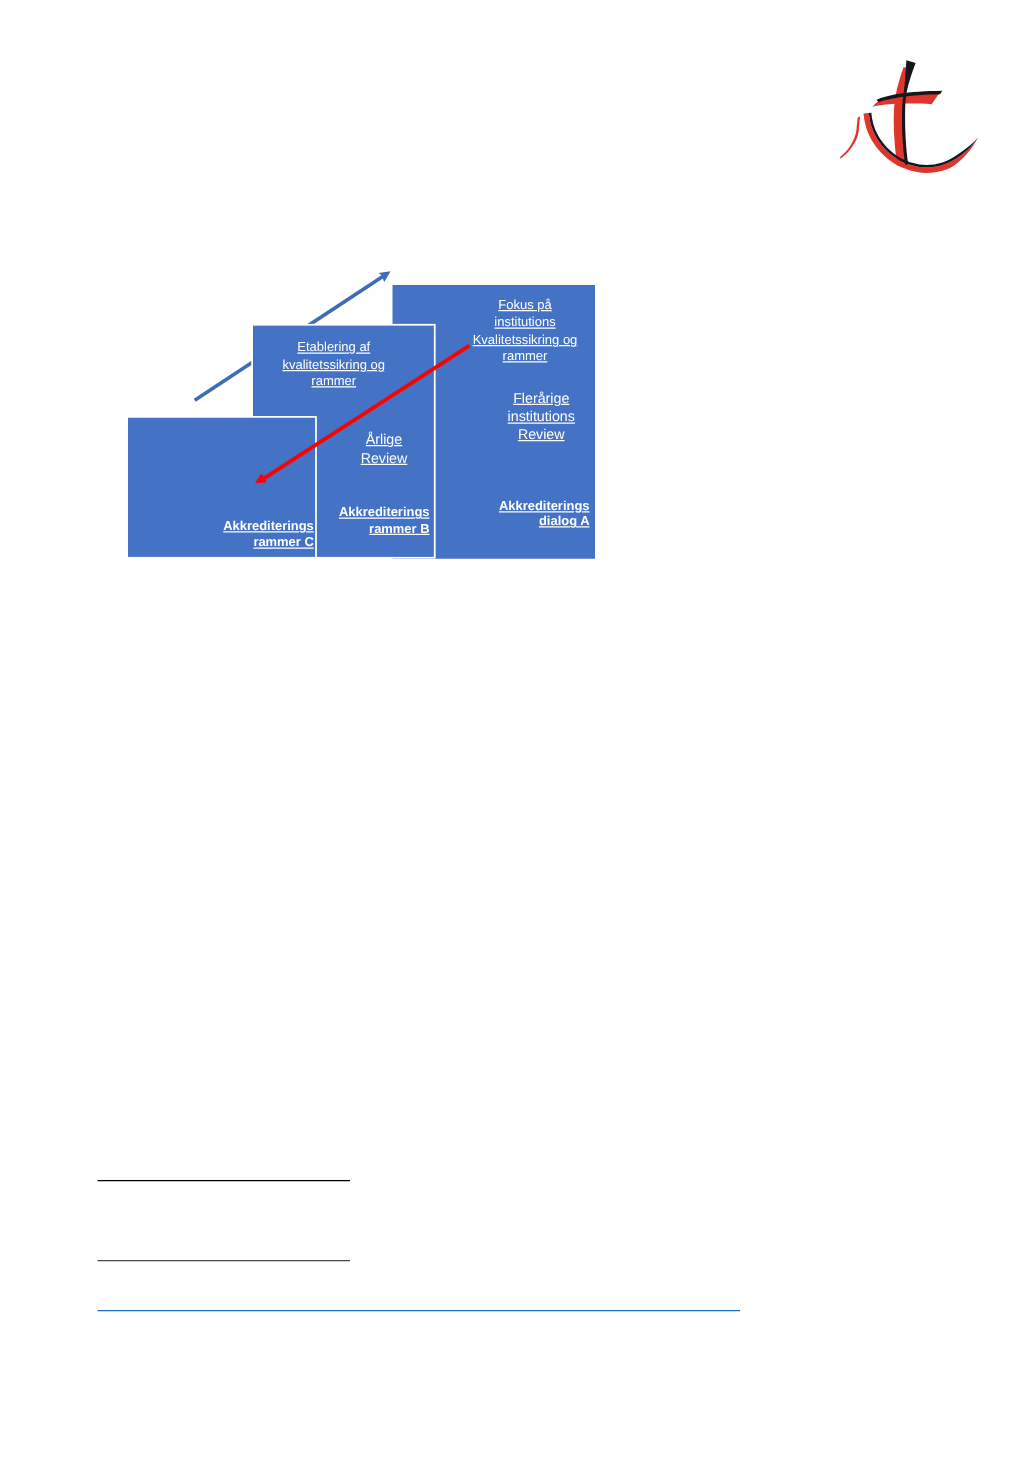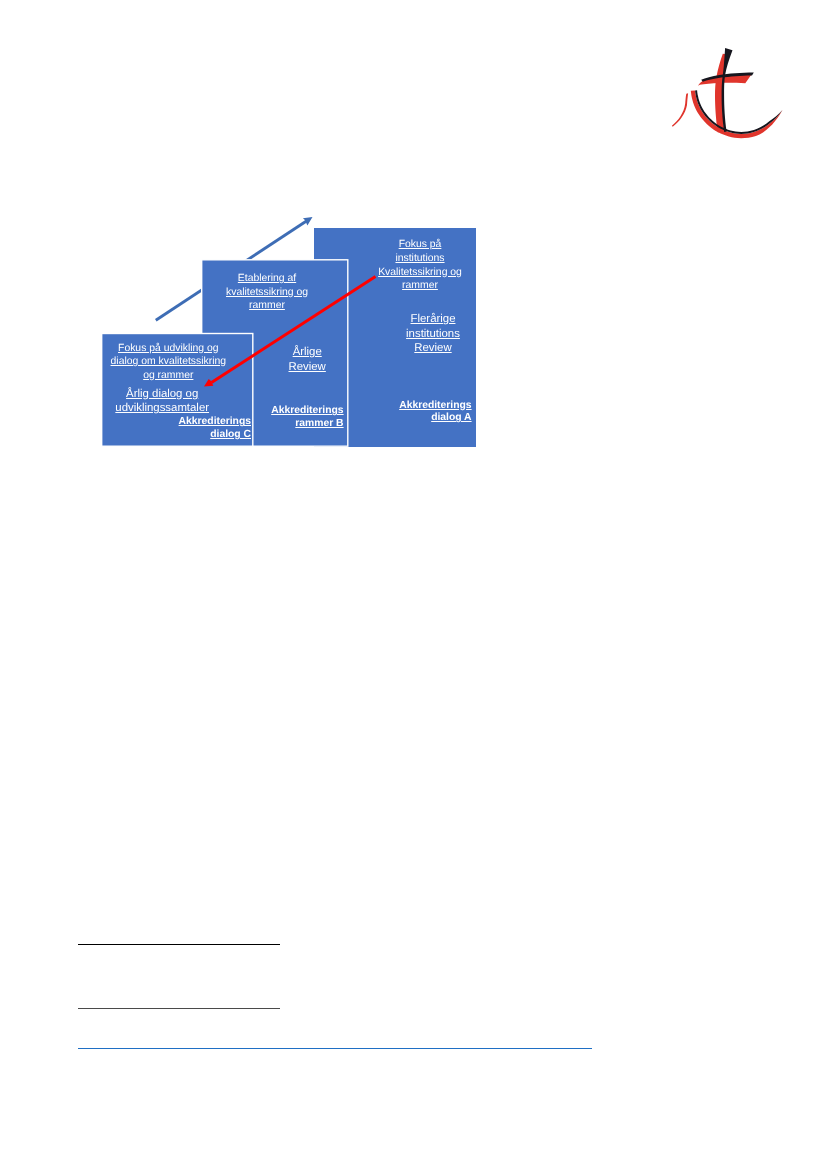--- a/index.html
+++ b/index.html
@@ -109,31 +109,22 @@
       </div>
     <div class="tb ctr s2" style="left:226.2px;top:345.4px;width:162px;">
         <div>Årlige</div>
         <div>Review</div>
       </div>
     <div class="tb rt s3" style="left:181.6px;top:405.4px;width:162px;">
         <div>Akkrediterings</div>
         <div>rammer B</div>
       </div>
 
-    <div class="tb ctr s1" style="left:87.3px;top:341.6px;width:162px;">
-        <div>Fokus på udvikling og</div>
-        <div>dialog om kvalitetssikring</div>
-        <div>og rammer</div>
-      </div>
-    <div class="tb ctr s2" style="left:81.2px;top:386.7px;width:162px;">
-        <div>Årlig dialog og</div>
-        <div>udviklingssamtaler</div>
-      </div>
     <div class="tb rt s3" style="left:89px;top:416.4px;width:162px;">
         <div>Akkrediterings</div>
-        <div>dialog C</div>
+        <div>rammer C</div>
       </div>
   </div>
 
   <div class="rule" style="left:78px;top:944.2px;width:202px;border-top:1.4px solid #000000;"></div>
   <div class="rule" style="left:78px;top:1008.2px;width:202px;border-top:1.4px solid #4A4A4A;"></div>
   <div class="rule" style="left:78px;top:1048.3px;width:514px;border-top:1.1px solid #1F6FC4;"></div>
 </div>
 
 </body></html>

